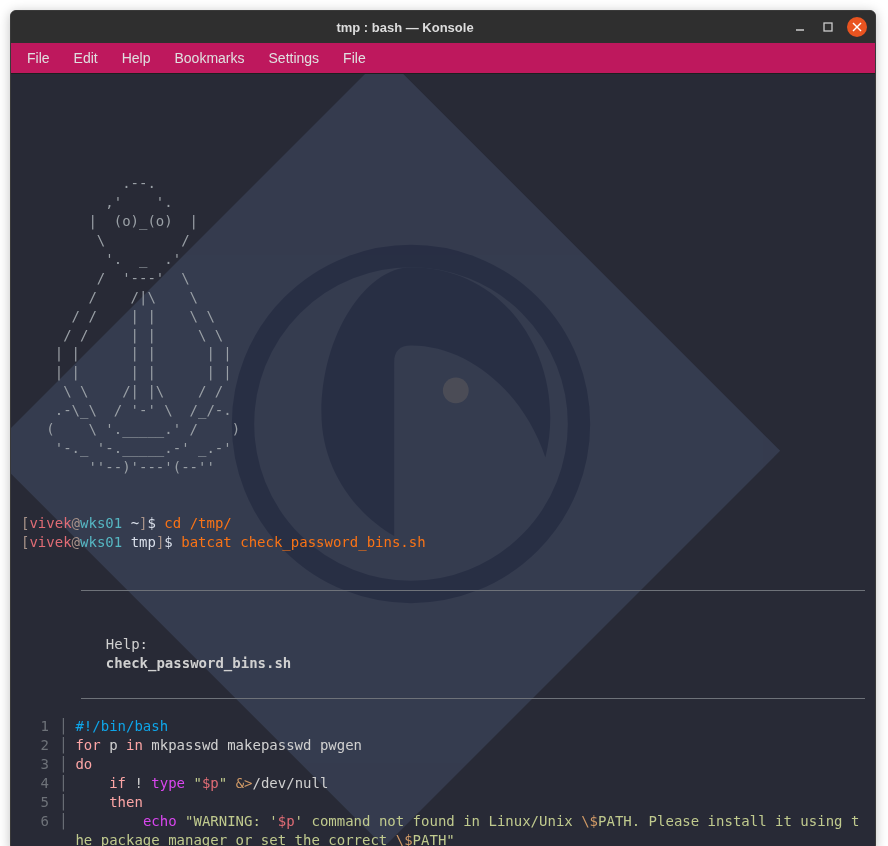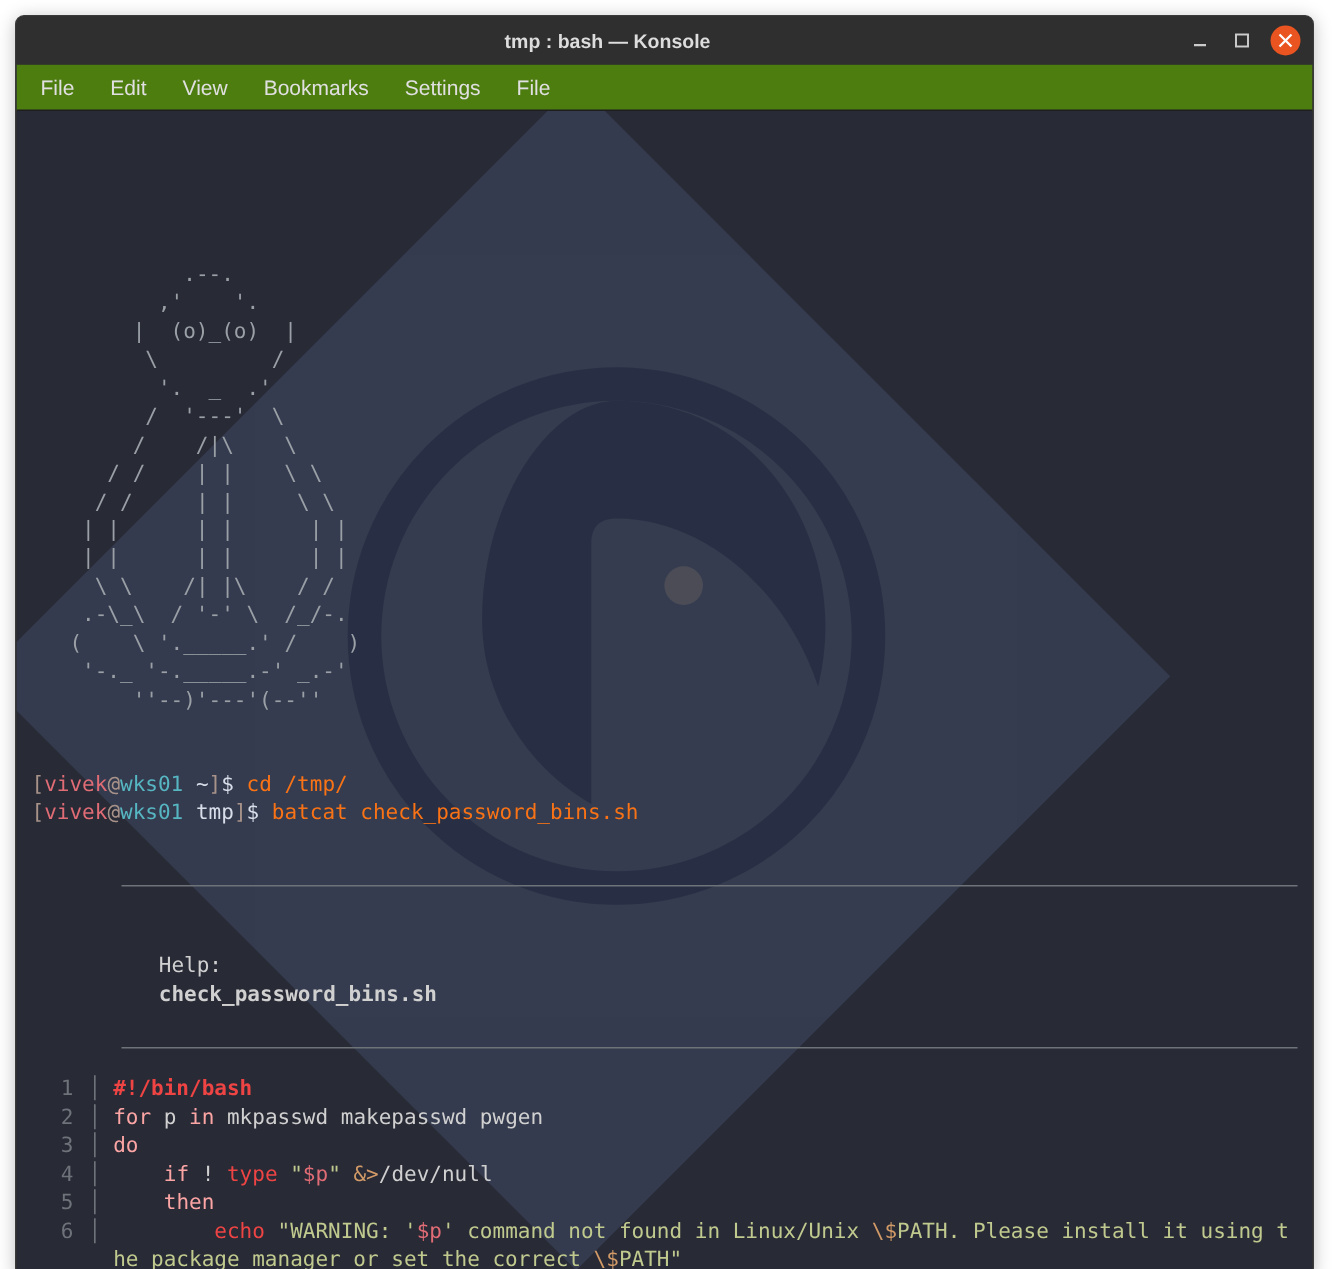--- a/index.html
+++ b/index.html
@@ -41,21 +41,21 @@
   }
   .win-close {
     width: 20px; height: 20px;
     border-radius: 50%;
     background: #e95420;
     color: #fff;
     display: flex; align-items: center; justify-content: center;
     font-size: 10px;
   }
   .menubar {
-    background: #4d7c0f;
+    background: #be185d;
     color: #e0e0e0;
     display: flex;
     gap: 4px;
     padding: 4px 6px;
     font-size: 14px;
     border-bottom: 1px solid #1e1e1e;
   }
   .menu-item { padding: 3px 10px; border-radius: 3px; }
   .terminal {
     flex: 1;
@@ -87,24 +87,24 @@
   .pd { color: #d8dee9; } 
   .ps { color: #d8dee9; } 
   .cmd { color: #f97316; }
   .bat-rule { border-top: 1px solid #6e7279; margin-left: 60px; height:0; }
   .bat-header { color: #d0d0d0; padding: 6px 0 6px 68px; }
   .bat-header b { font-weight: bold; }
   .bat-gutter-col { display:inline-block; width:38px; text-align:right; color:#6e7279; padding-right:10px; }
   .bat-sep { color:#6e7279; padding-right: 8px; }
   .bat-line { display:flex; align-items:flex-start; }
   .bat-code { flex:1; white-space:pre-wrap; word-break:break-all; }
-  .c-comment { color:#ef4444;font-weight:bold; }
+  .c-comment { color:#0ea5e9; }
   .c-kw { color:#fca5a5; }
   .c-id { color:#d0d0d0; }
-  .c-cmd { color:#ef4444;text-align:right; }
+  .c-cmd { color:#d946ef;text-align:right; }
   .c-str { color:#c0ca8e; }
   .c-var { color:#e06c75; }
   .c-op { color:#d19a66; }
   .content { position: relative; z-index: 1; }
 </style>
 </head>
 <body>
 
 <div class="window">
   <div class="titlebar">
@@ -125,21 +125,21 @@
             <line x1="1" y1="1" x2="9" y2="9" stroke="#fff" stroke-width="1.5"></line>
             <line x1="9" y1="1" x2="1" y2="9" stroke="#fff" stroke-width="1.5"></line>
           </svg>
       </div>
     </div>
   </div>
 
   <div class="menubar">
     <div class="menu-item">File</div>
     <div class="menu-item">Edit</div>
-    <div class="menu-item">View</div>
+    <div class="menu-item">Help</div>
     <div class="menu-item">Bookmarks</div>
     <div class="menu-item">Settings</div>
     <div class="menu-item">File</div>
   </div>
 
   <div class="terminal">
     <div class="watermark">
       <div class="sq"></div>
       <svg viewBox="0 0 100 100">
         <g transform="rotate(-45 50 50)">

